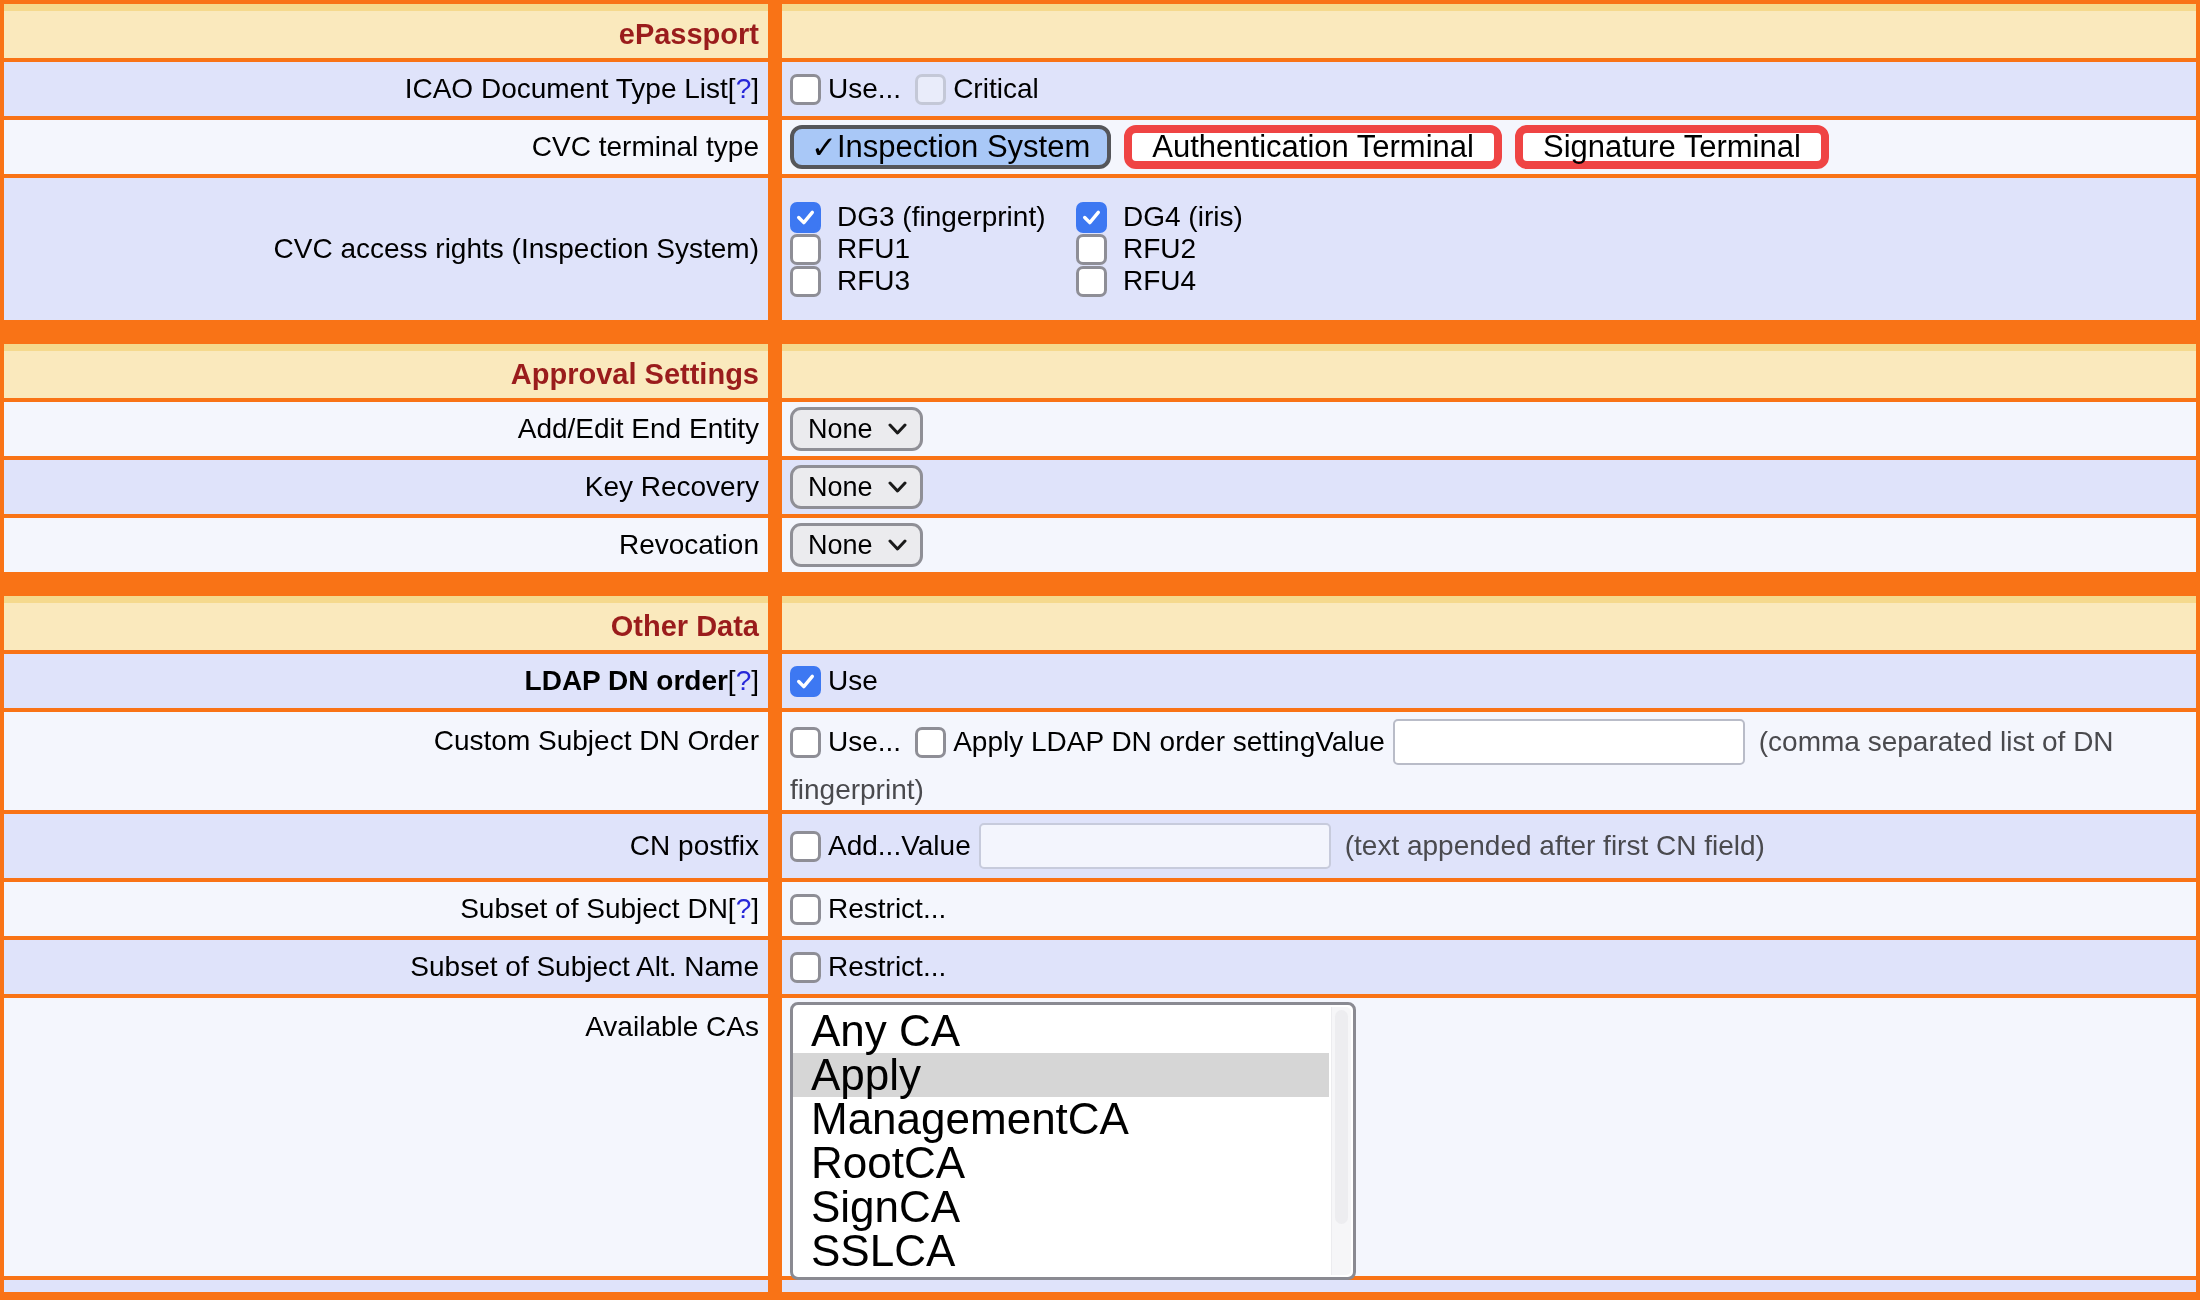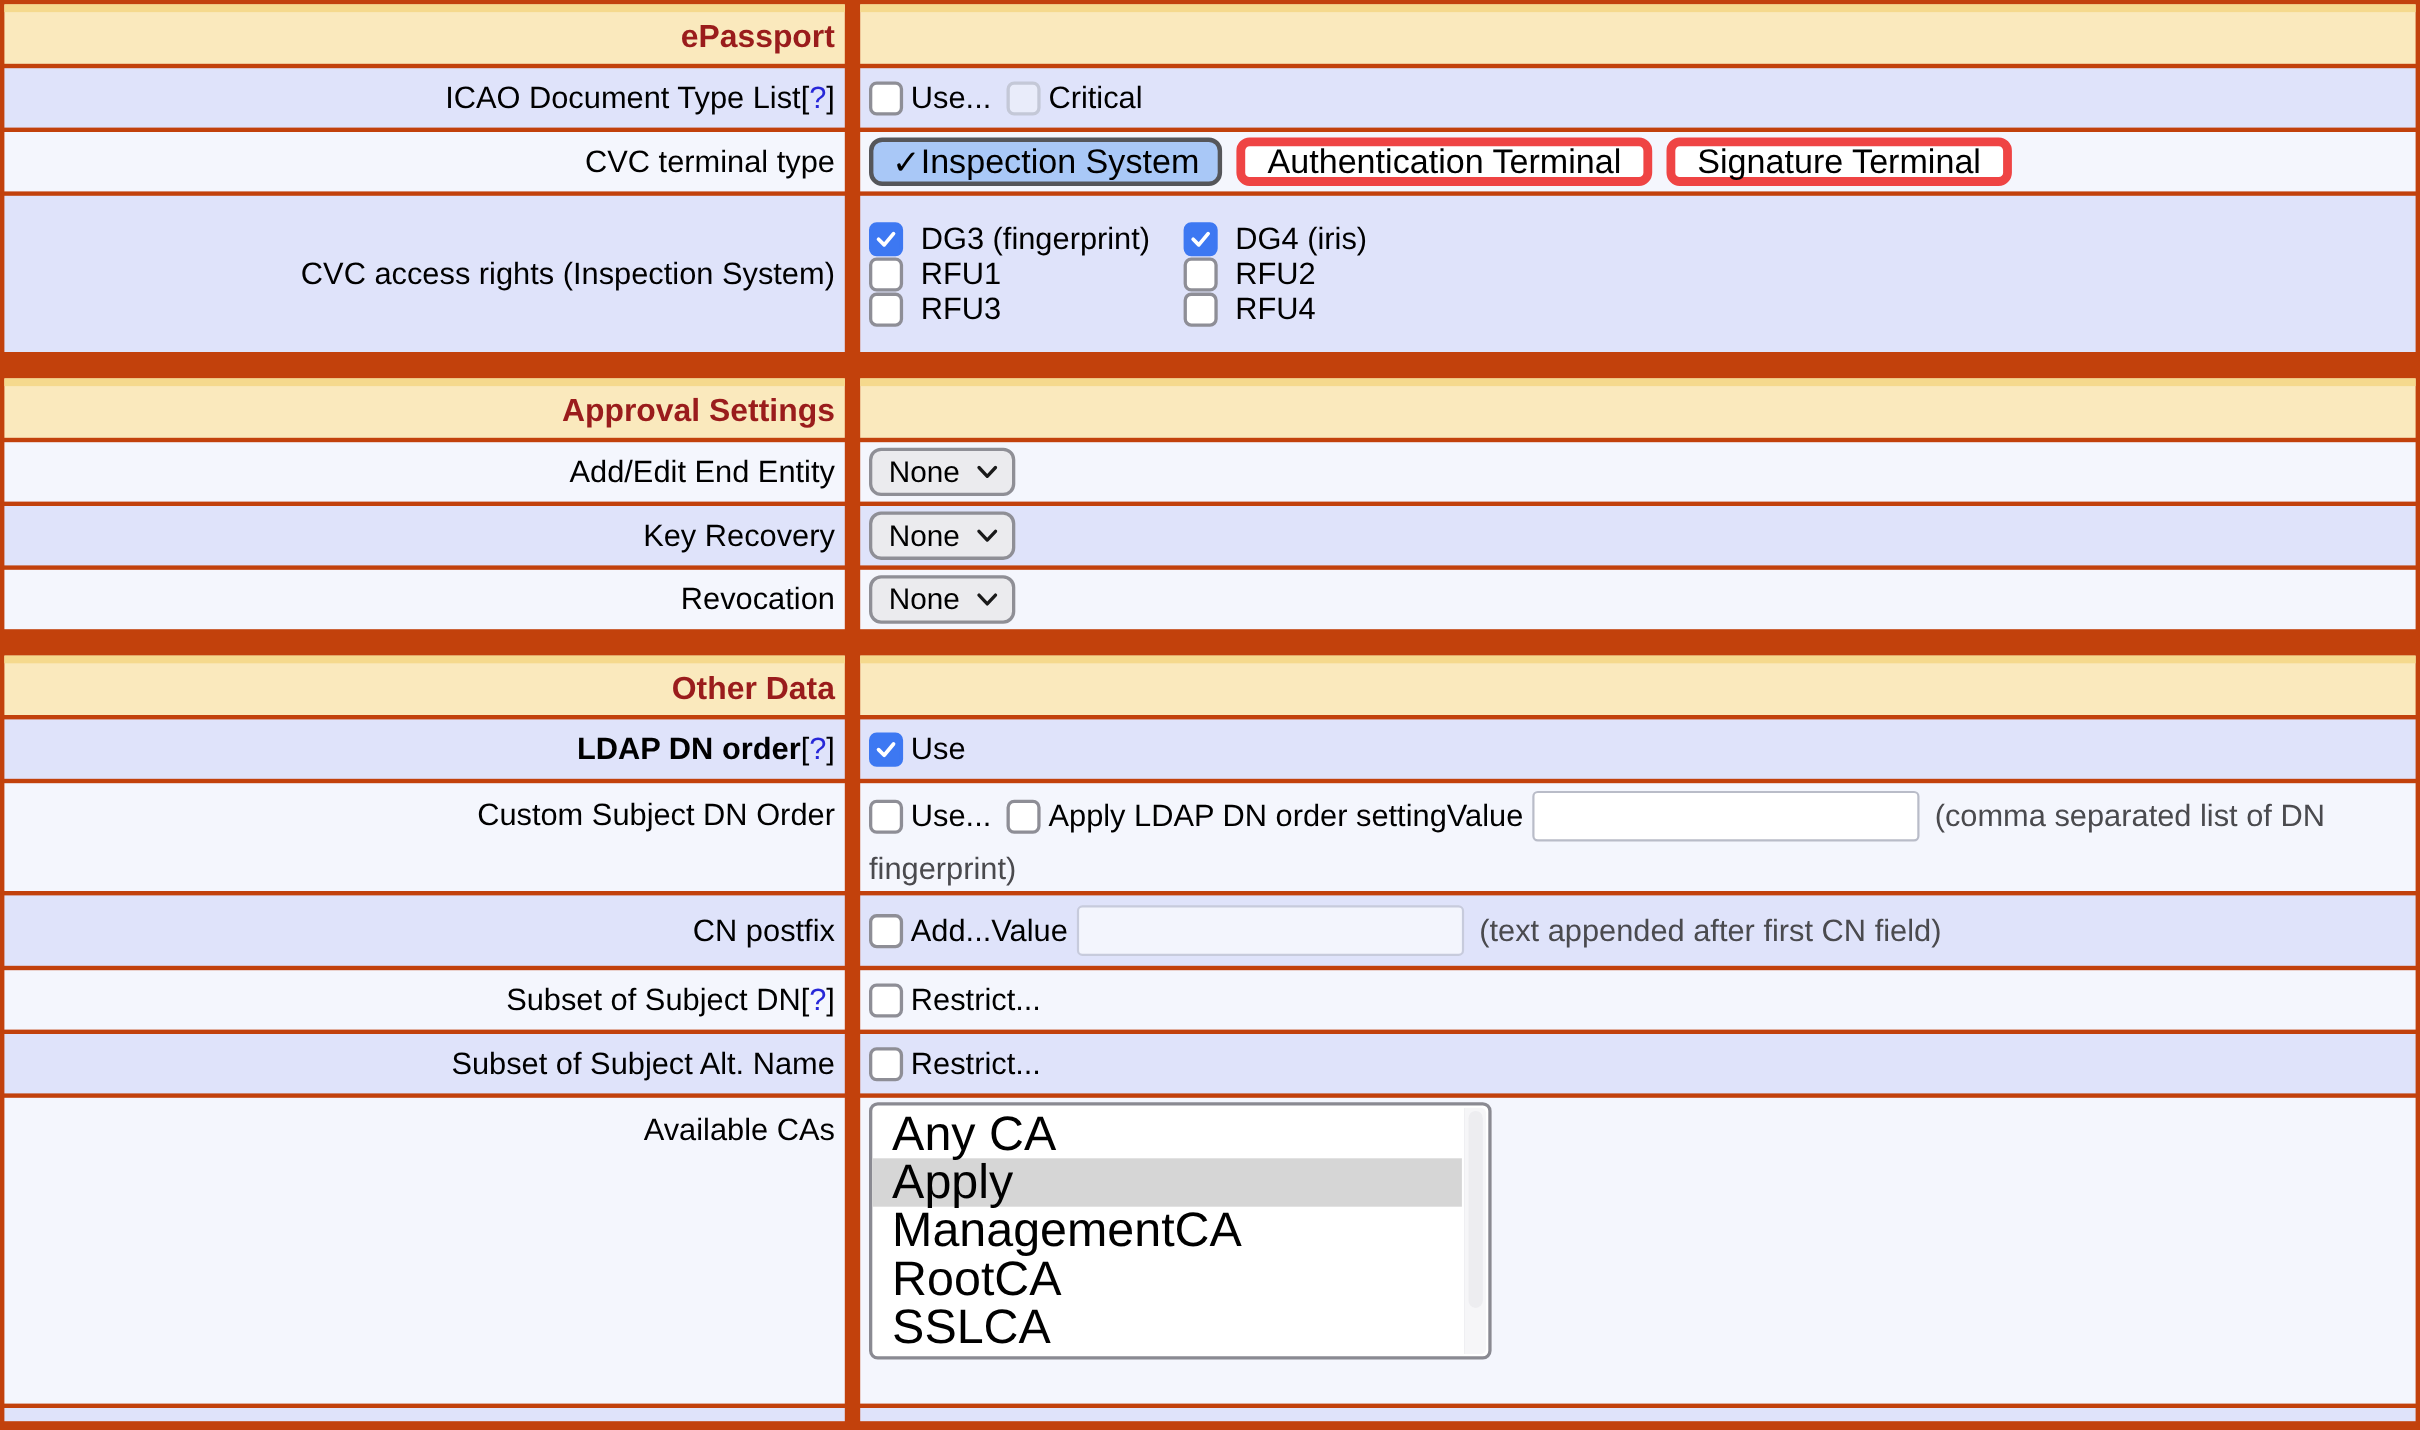--- a/index.html
+++ b/index.html
@@ -1,19 +1,19 @@
 <!DOCTYPE html>
 <html><head>
 <meta charset="utf-8">
 <style>
   * { margin:0; padding:0; box-sizing:border-box; }
   html,body { background:#ffffff; }
   .page {
     position:relative; width:2200px; height:1300px; overflow:hidden;
-    background:#c2410c; font-family:"Liberation Sans", sans-serif;
+    background:#f97316; font-family:"Liberation Sans", sans-serif;
     font-size:28px; color:#000; padding-top:4px;
   }
   .tbl { margin:0 4px; }
   .tbl + .tbl { margin-top:24px; }
   .row { display:flex; margin-bottom:4px; }
   .cell-l {
     width:764px; display:flex; align-items:center; justify-content:flex-end;
     padding-right:9px; margin-right:14px; flex:none;
   }
   .cell-r { flex:1; display:flex; align-items:center; padding-left:8px; }
@@ -314,20 +314,21 @@
     <div class="row bg-light h278 vtop">
       <div class="cell-l">
           <span>Available CAs</span>
         </div>
       <div class="cell-r">
         <div class="listbox">
           <div class="opt">Any CA</div>
           <div class="opt selected">Apply</div>
           <div class="opt">ManagementCA</div>
           <div class="opt">RootCA</div>
+          <div class="opt">SignCA</div>
           <div class="opt">SSLCA</div>
           <div class="sb">
               <div class="sb-thumb"></div>
             </div>
         </div>
       </div>
     </div>
 
     <div class="row bg-dark h12">
       <div class="cell-l"></div>

